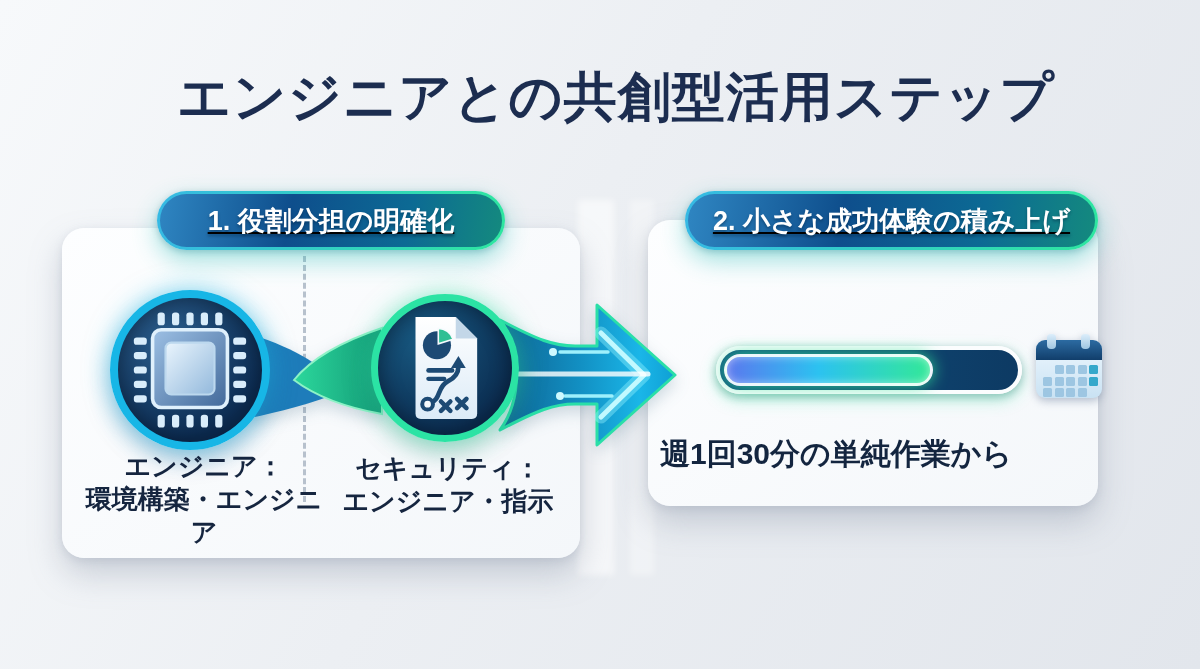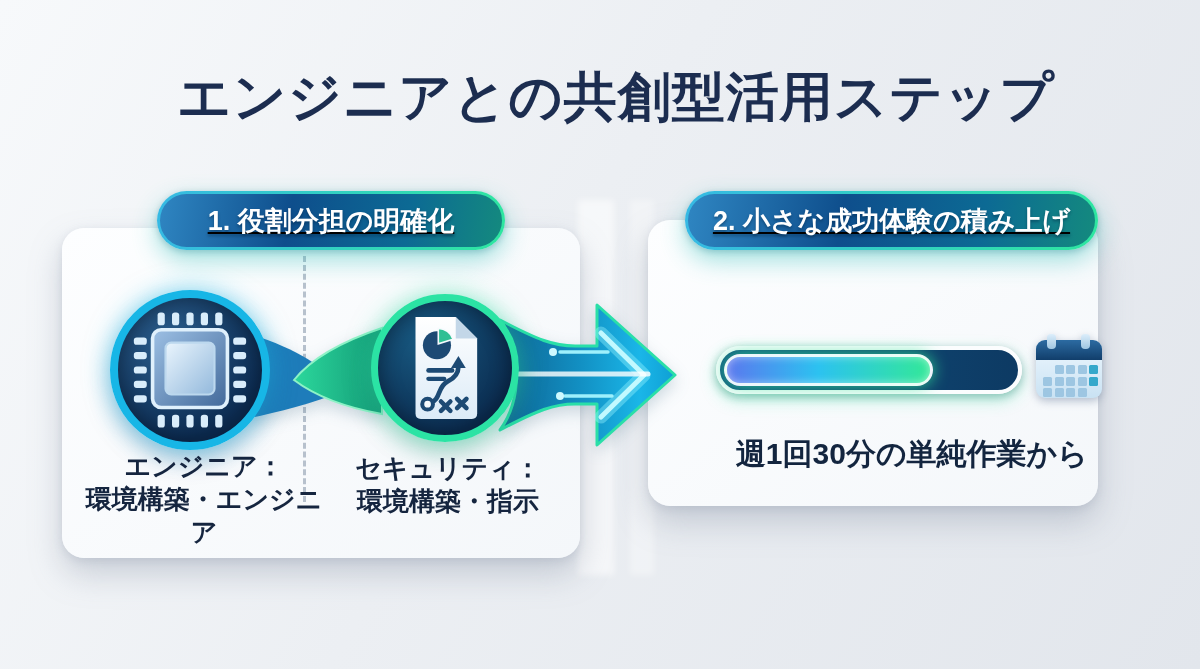--- a/index.html
+++ b/index.html
@@ -66,21 +66,21 @@
   .cal-header{height:20px;background:linear-gradient(180deg,#2c6ba2,#113e6b);}
   .cal-tab{position:absolute;top:0;width:9px;height:15px;border-radius:4px;z-index:2;
     background:linear-gradient(180deg,#dceefb,#9fc6e2);}
   .cal-tab.t1{left:11px;}.cal-tab.t2{left:45px;}
   .cal-grid{position:absolute;top:25px;left:7px;display:grid;grid-template-columns:repeat(5,9px);
     grid-auto-rows:9px;gap:2.5px;}
   .cal-cell{background:#9dc6e2;border-radius:1.5px;}
   .cal-cell.teal{background:#35a8cb;}
   .cal-cell.empty{background:transparent;}
 
-  .caption{position:absolute;left:660px;top:434px;width:428px;text-align:right;z-index:4;
+  .caption{position:absolute;left:660px;top:434px;width:428px;text-align:left;z-index:4;
     color:#13253f;font-size:30px;font-weight:700;}
 </style>
 </head>
 <body>
 
 <div class="canvas">
 
   <div class="band b1"></div>
   <div class="band b2"></div>
 
@@ -197,21 +197,21 @@
         <span>2. 小さな成功体験の積み上げ</span>
       </div>
   </div>
 
   <div class="role-block r1">
     <div>エンジニア：</div>
     <div>環境構築・エンジニア</div>
   </div>
   <div class="role-block r2">
     <div>セキュリティ：</div>
-    <div>環境構築・指示</div>
+    <div>エンジニア・指示</div>
   </div>
 
   <div class="progress-track">
     <div class="progress-fill" style="width: 70%;"></div>
   </div>
 
   <div class="calendar">
     <div class="cal-tab t1"></div>
     <div class="cal-tab t2"></div>
     <div class="cal-body">

